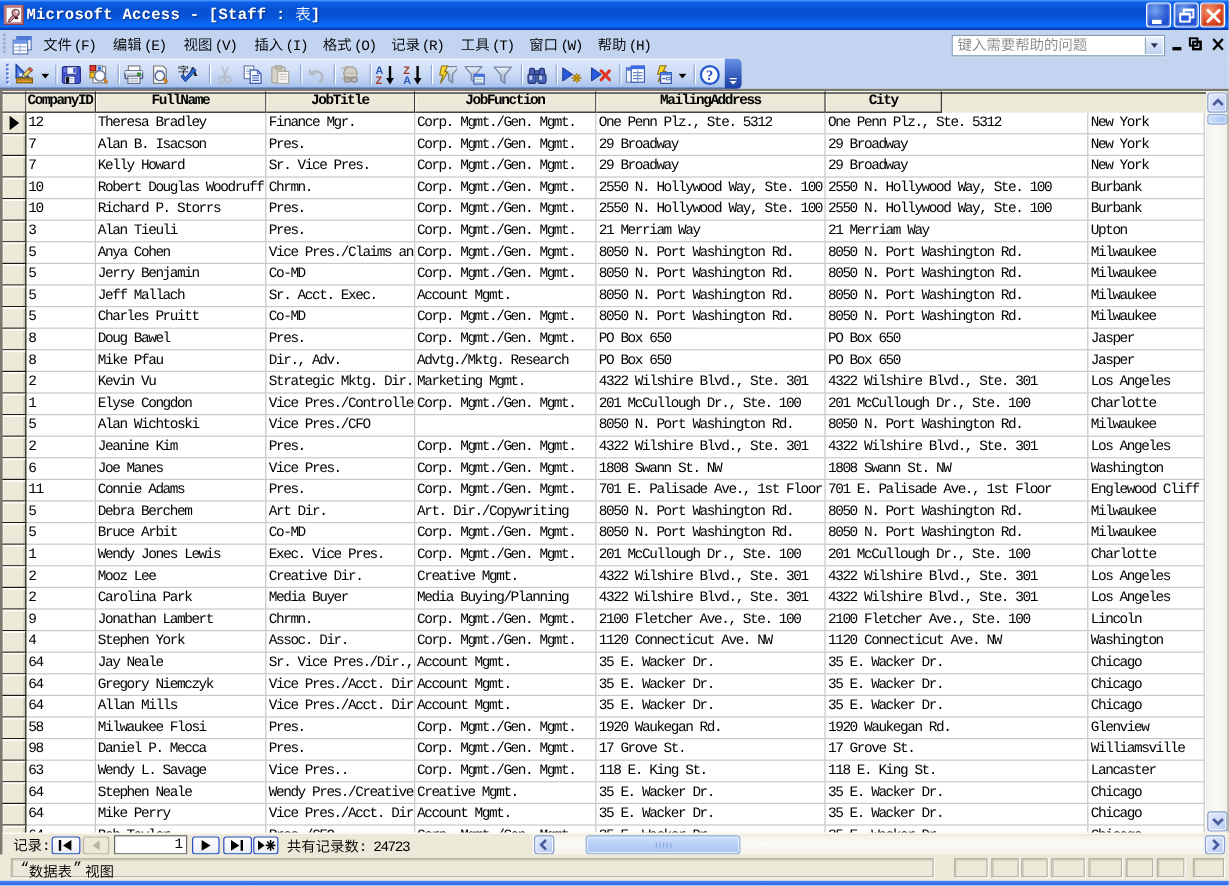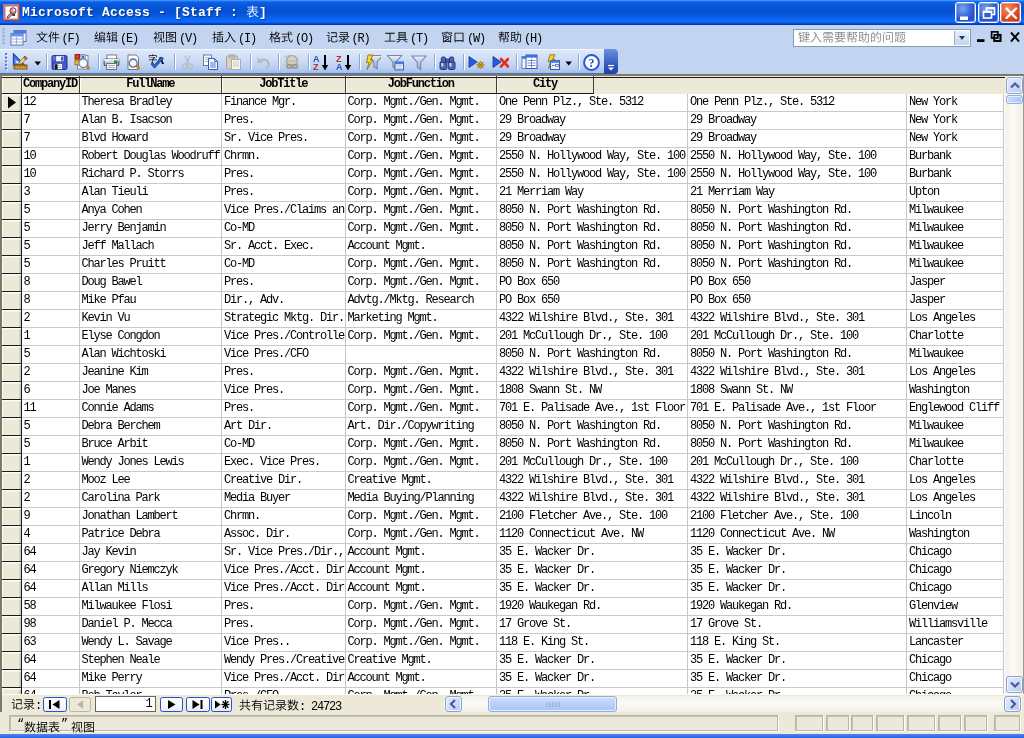--- a/index.html
+++ b/index.html
@@ -498,20 +498,21 @@
 </div>
 <div class="ab" style="left:0;top:74px;width:1024px;height:2px;background:#7c7a6c"></div>
 <div class="ab" style="left:2px;top:77px;width:1003px;height:1.3px;background:#1a1a1a;z-index:5"></div>
 <div id="tablewrap" class="ab">
 <div class="hrow">
       <div class="hcell" style="width:21.5px;border-left:2px solid #7c7a6e"></div>
 <div class="hcell" style="width:58px">CompanyID</div>
 <div class="hcell" style="width:142.5px">FullName</div>
 <div class="hcell" style="width:123.5px">JobTitle</div>
 <div class="hcell" style="width:151.5px">JobFunction</div>
+<div class="hcell" style="width:191px">MailingAddress</div>
 <div class="hcell" style="width:97px">City</div>
 </div>
 <div class="drow">
       <div class="sel" style="width:21.5px;border-left:2px solid #7c7a6e">
         <svg width="12" height="14" style="position:absolute;left:4px;top:2px">
           <path d="M2 0.5 L2 12.5 L10 6.5 Z" fill="#000"></path>
         </svg>
       </div>
 <div class="dcell" style="width:58px">12</div>
 <div class="dcell" style="width:142.5px">Theresa Bradley</div>
@@ -527,21 +528,21 @@
 <div class="dcell" style="width:142.5px">Alan B. Isacson</div>
 <div class="dcell" style="width:123.5px">Pres.</div>
 <div class="dcell" style="width:151.5px">Corp. Mgmt./Gen. Mgmt.</div>
 <div class="dcell" style="width:191px">29 Broadway</div>
 <div class="dcell" style="width:219px">29 Broadway</div>
 <div class="dcell" style="width:97px">New York</div>
 </div>
 <div class="drow">
       <div class="sel" style="width:21.5px;border-left:2px solid #7c7a6e"></div>
 <div class="dcell" style="width:58px">7</div>
-<div class="dcell" style="width:142.5px">Blvd Howard</div>
+<div class="dcell" style="width:142.5px">Kelly Howard</div>
 <div class="dcell" style="width:123.5px">Sr. Vice Pres.</div>
 <div class="dcell" style="width:151.5px">Corp. Mgmt./Gen. Mgmt.</div>
 <div class="dcell" style="width:191px">29 Broadway</div>
 <div class="dcell" style="width:219px">29 Broadway</div>
 <div class="dcell" style="width:97px">New York</div>
 </div>
 <div class="drow">
       <div class="sel" style="width:21.5px;border-left:2px solid #7c7a6e"></div>
 <div class="dcell" style="width:58px">10</div>
 <div class="dcell" style="width:142.5px">Robert Douglas Woodruff</div>
@@ -747,31 +748,31 @@
 <div class="dcell" style="width:142.5px">Jonathan Lambert</div>
 <div class="dcell" style="width:123.5px">Chrmn.</div>
 <div class="dcell" style="width:151.5px">Corp. Mgmt./Gen. Mgmt.</div>
 <div class="dcell" style="width:191px">2100 Fletcher Ave., Ste. 100</div>
 <div class="dcell" style="width:219px">2100 Fletcher Ave., Ste. 100</div>
 <div class="dcell" style="width:97px">Lincoln</div>
 </div>
 <div class="drow">
       <div class="sel" style="width:21.5px;border-left:2px solid #7c7a6e"></div>
 <div class="dcell" style="width:58px">4</div>
-<div class="dcell" style="width:142.5px">Patrice Debra</div>
+<div class="dcell" style="width:142.5px">Stephen York</div>
 <div class="dcell" style="width:123.5px">Assoc. Dir.</div>
 <div class="dcell" style="width:151.5px">Corp. Mgmt./Gen. Mgmt.</div>
 <div class="dcell" style="width:191px">1120 Connecticut Ave. NW</div>
 <div class="dcell" style="width:219px">1120 Connecticut Ave. NW</div>
 <div class="dcell" style="width:97px">Washington</div>
 </div>
 <div class="drow">
       <div class="sel" style="width:21.5px;border-left:2px solid #7c7a6e"></div>
 <div class="dcell" style="width:58px">64</div>
-<div class="dcell" style="width:142.5px">Jay Kevin</div>
+<div class="dcell" style="width:142.5px">Jay Neale</div>
 <div class="dcell" style="width:123.5px">Sr. Vice Pres./Dir.,</div>
 <div class="dcell" style="width:151.5px">Account Mgmt.</div>
 <div class="dcell" style="width:191px">35 E. Wacker Dr.</div>
 <div class="dcell" style="width:219px">35 E. Wacker Dr.</div>
 <div class="dcell" style="width:97px">Chicago</div>
 </div>
 <div class="drow">
       <div class="sel" style="width:21.5px;border-left:2px solid #7c7a6e"></div>
 <div class="dcell" style="width:58px">64</div>
 <div class="dcell" style="width:142.5px">Gregory Niemczyk</div>

